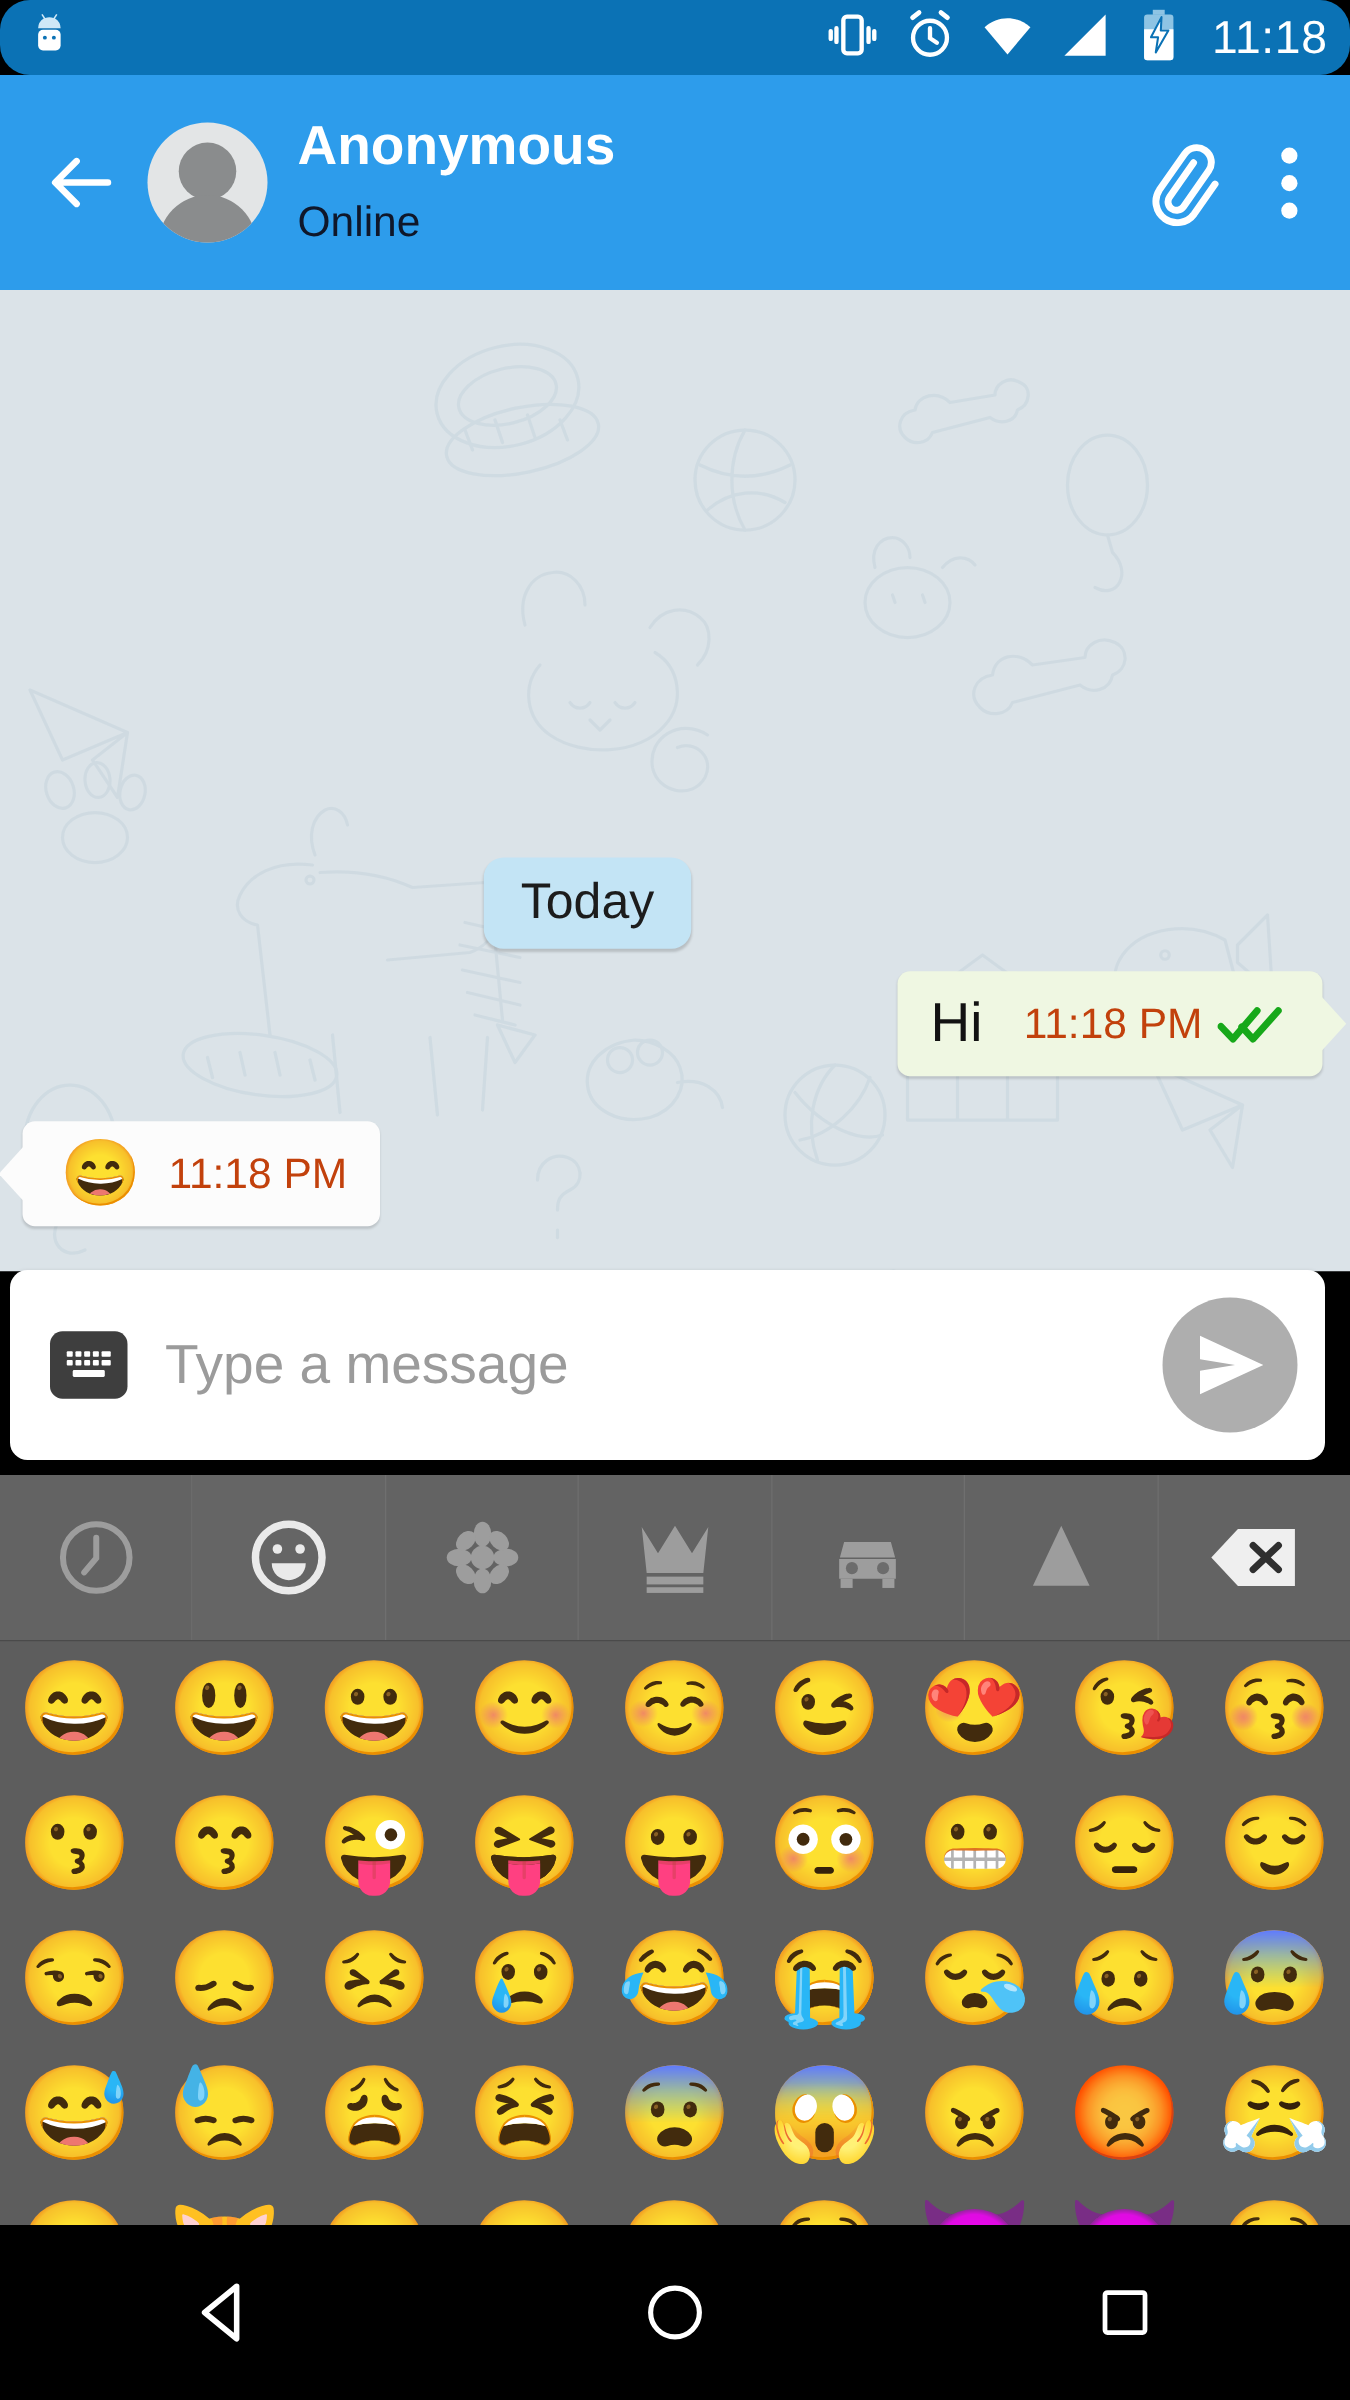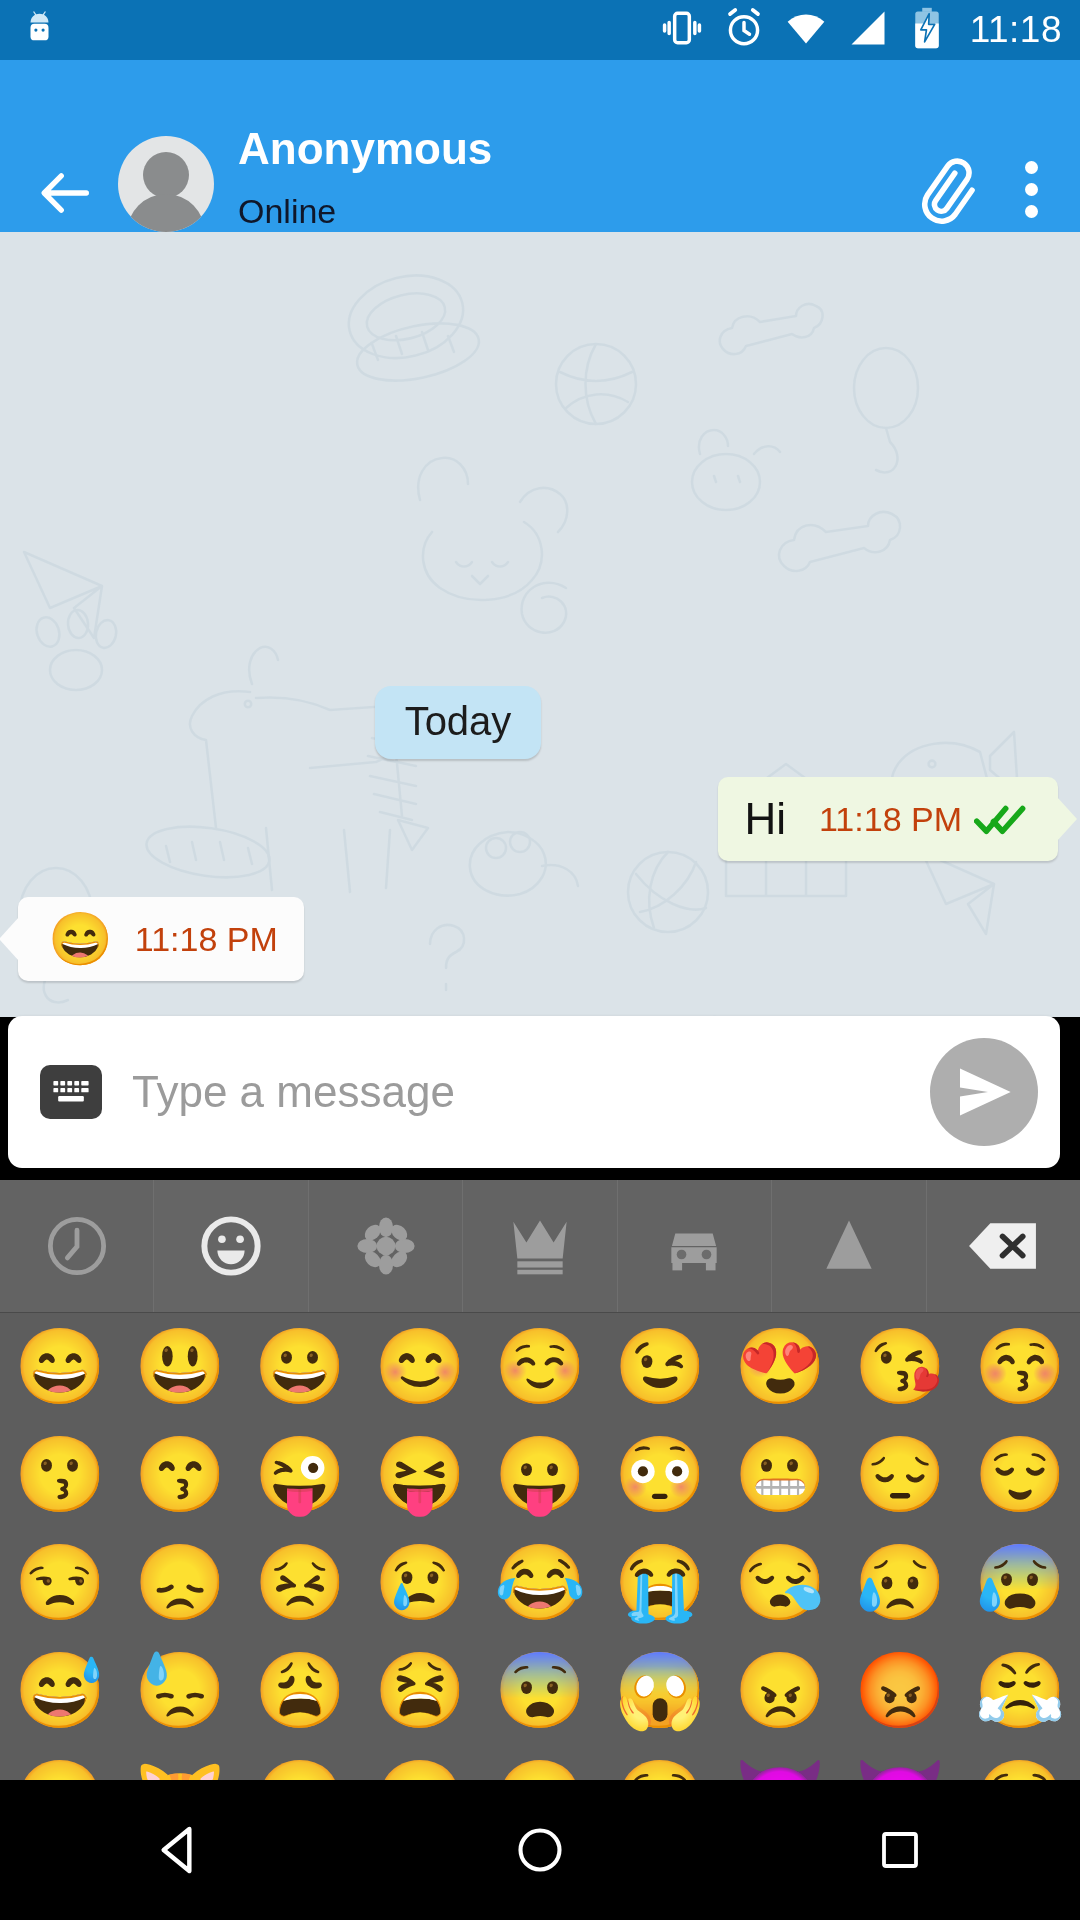--- a/index.html
+++ b/index.html
@@ -9,30 +9,31 @@
     background:#000;
     overflow:hidden;
     position:relative;
   }
 
   
   .statusbar{
     position:absolute; top:0; left:0; width:1080px; height:60px;
     background:#0b72b5; display:flex; 
     padding:0 18px 0 26px;
+    border-radius:24px;
   }
   .sb-left{ display:flex; align-items:center; gap:10px; }
   .sb-right{ margin-left:auto; display:flex; align-items:center; gap:18px; }
   .sb-time{ color:#fff; font-size:37px; font-weight:400; letter-spacing:.5px; margin-left:6px;}
   .ic{ display:block; }
 
   
   .appbar{
     position:absolute; top:60px; left:0; width:1080px; height:172px;
-    background:#2d9ceb; display:flex; align-items:flex-end; padding:0 26px;
+    background:#2d9ceb; display:flex; align-items:center; padding:0 26px;
   }
   .back-btn{ width:78px; height:78px; display:flex; align-items:center; justify-content:center; cursor:pointer;}
   .avatar{
     width:96px; height:96px; border-radius:50%; margin-left:14px;
     background:#e3e5e6; overflow:hidden; position:relative; flex:none;
   }
   .avatar .head{
     position:absolute; width:46px; height:46px; border-radius:50%;
     background:#8a8c8d; left:25px; top:16px;
   }
@@ -48,21 +49,21 @@
   .kebab{ width:46px; height:86px; display:flex; flex-direction:column; align-items:center; justify-content:center; gap:9px; cursor:pointer;}
   .kebab i{ width:13px; height:13px; border-radius:50%; background:#fff; display:block;}
 
   
   .chat{
     position:absolute; top:232px; left:0; width:1080px; height:785px;
     background:#dbe3e8; overflow:hidden;
   }
   .doodles{ position:absolute; inset:0; opacity:.5; }
 
-  .daybadge-row{ position:absolute; top:454px; left:0; width:916px; display:flex; justify-content:center;}
+  .daybadge-row{ position:absolute; top:454px; left:12px; width:916px; display:flex; justify-content:center;}
   .daybadge{
     background:#c3e4f5; color:#1c1c1c; font-size:40px;
     padding:13px 30px 15px; border-radius:16px;
     box-shadow:0 2px 2px rgba(0,0,0,.16);
   }
 
   .msg-row{ position:absolute; display:flex; }
   .msg-out{ top:545px; right:22px; }
   .msg-in{ top:665px; left:18px; }
 

